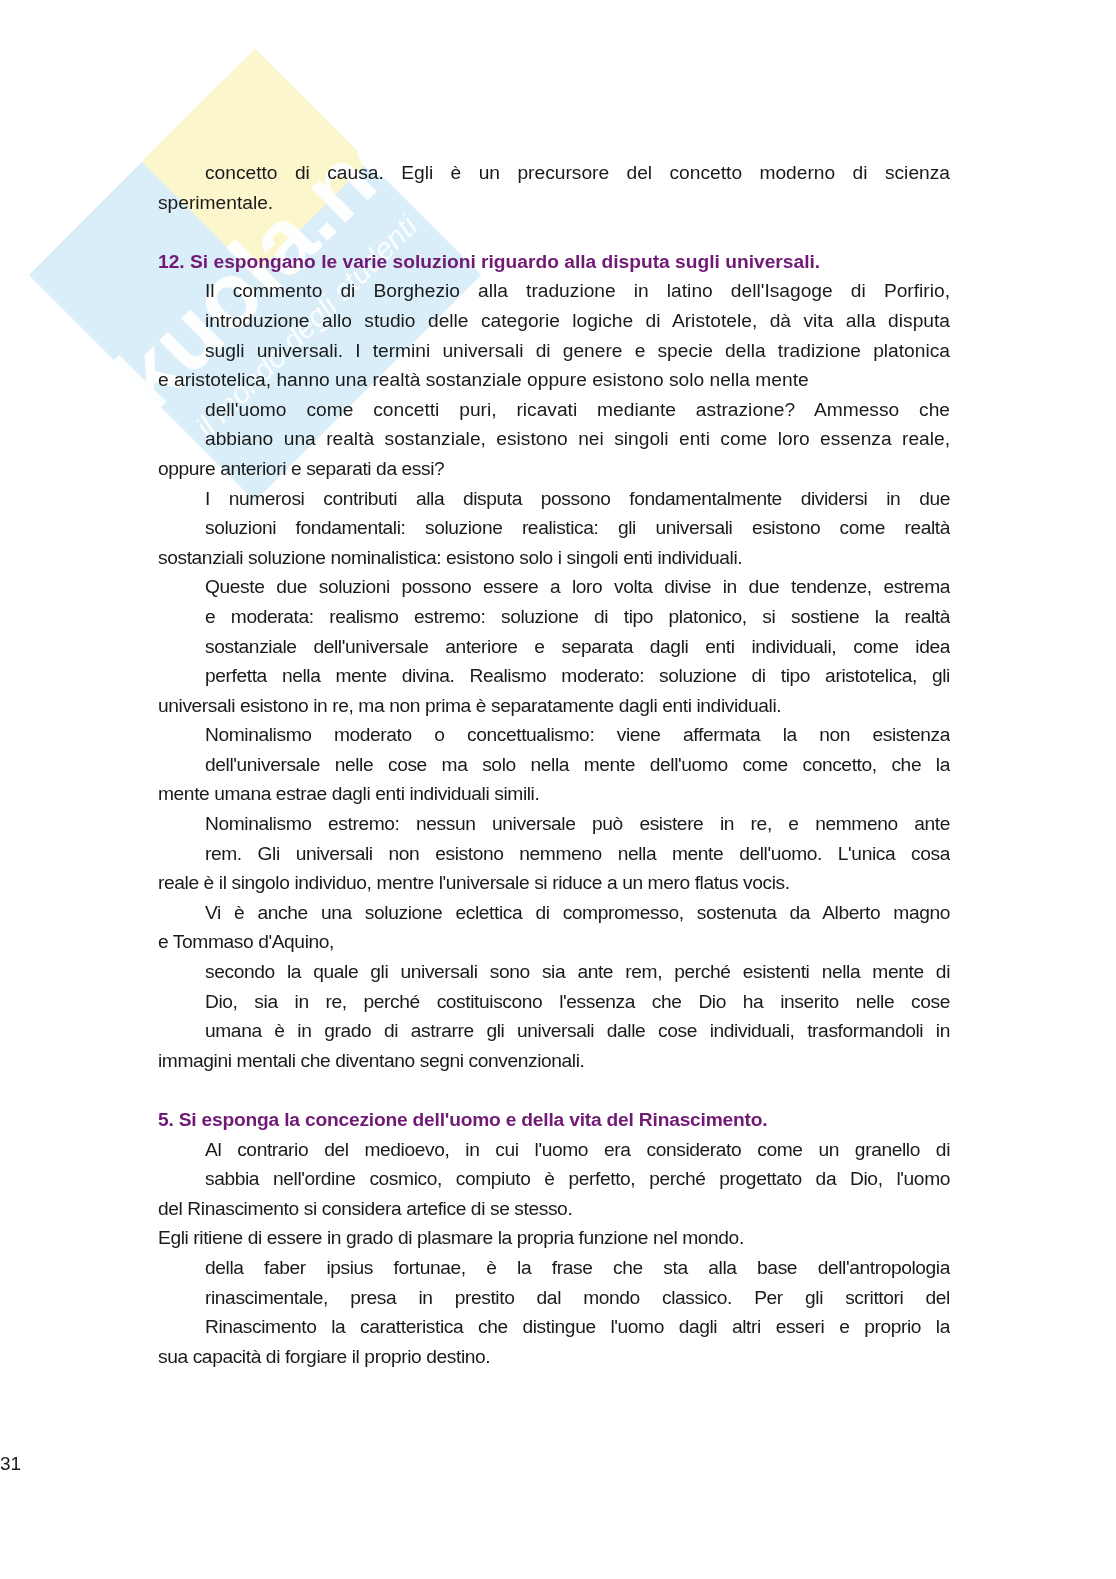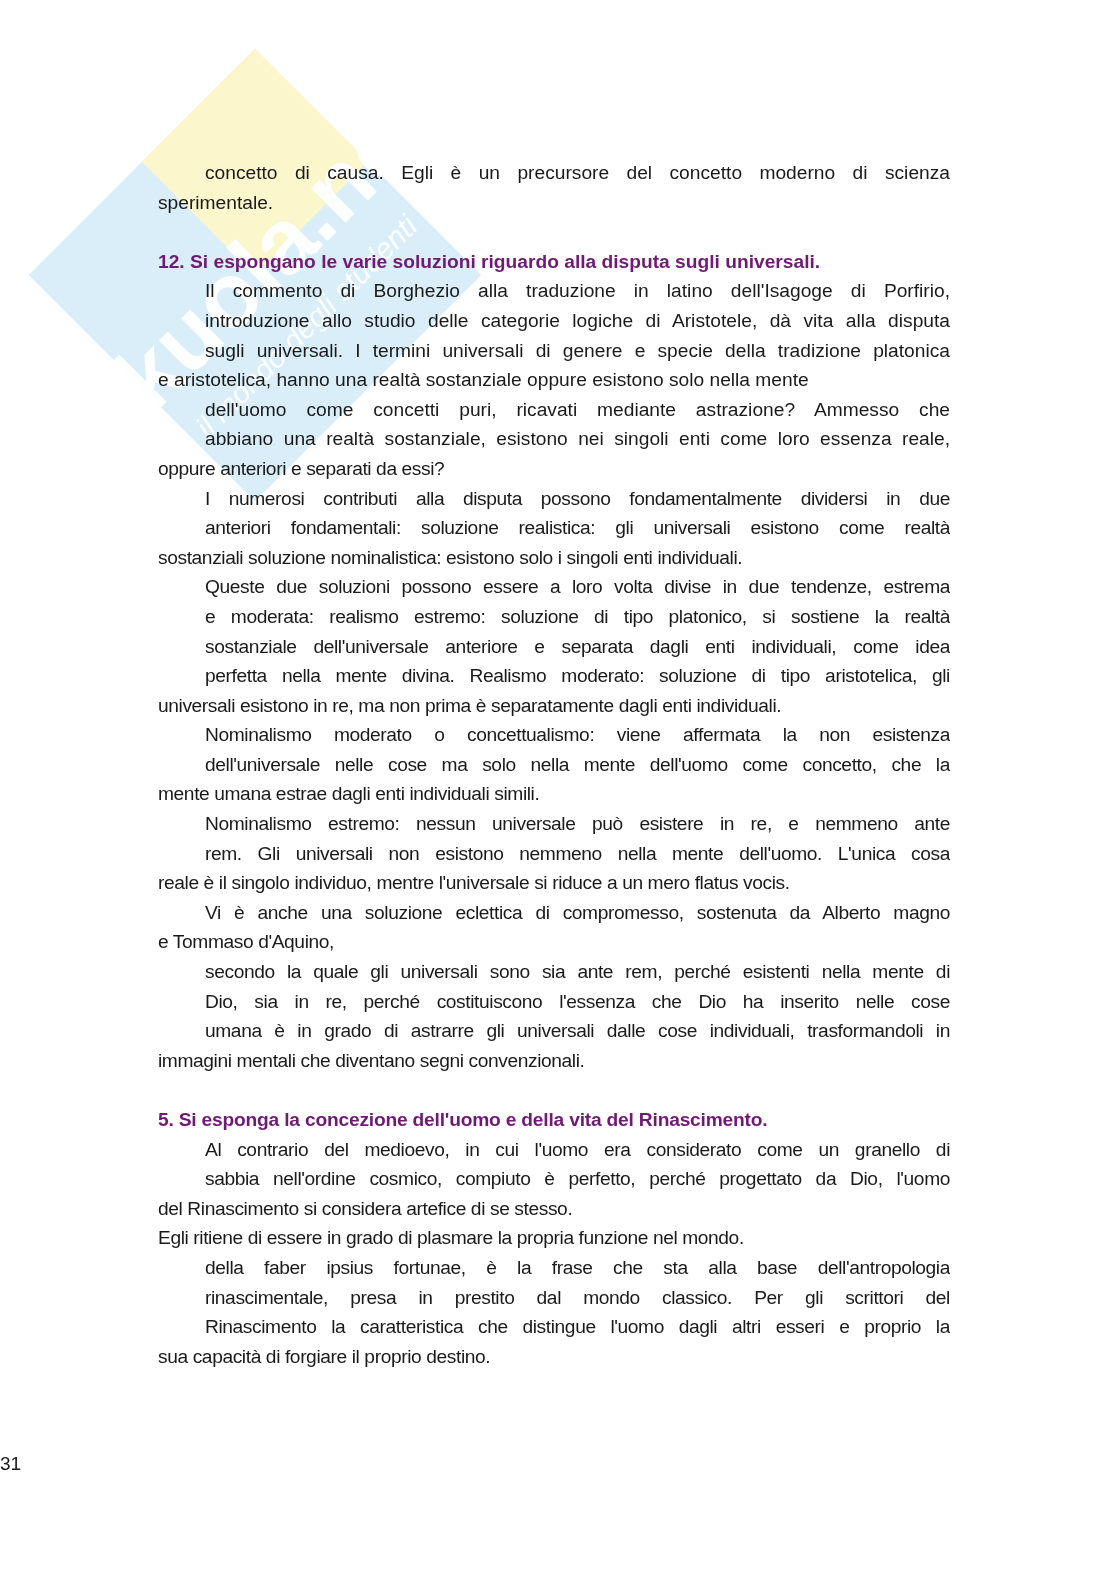--- a/index.html
+++ b/index.html
@@ -47,21 +47,21 @@
     <div>
       <span class="line heading">12. Si espongano le varie soluzioni riguardo alla disputa sugli universali.</span>
       <span class="line j">Il commento di Borghezio alla traduzione in latino dell'Isagoge di Porfirio,</span>
       <span class="line j">introduzione allo studio delle categorie logiche di Aristotele, dà vita alla disputa</span>
       <span class="line j">sugli universali. I termini universali di genere e specie della tradizione platonica</span>
       <span class="line">e aristotelica, hanno una realtà sostanziale oppure esistono solo nella mente</span>
       <span class="line j">dell'uomo come concetti puri, ricavati mediante astrazione? Ammesso che</span>
       <span class="line j">abbiano una realtà sostanziale, esistono nei singoli enti come loro essenza reale,</span>
       <span class="line cond">oppure anteriori e separati da essi?</span>
       <span class="line j cond">I numerosi contributi alla disputa possono fondamentalmente dividersi in due</span>
-      <span class="line j cond">anteriori fondamentali: soluzione realistica: gli universali esistono come realtà</span>
+      <span class="line j cond">soluzioni fondamentali: soluzione realistica: gli universali esistono come realtà</span>
       <span class="line cond">sostanziali soluzione nominalistica: esistono solo i singoli enti individuali.</span>
       <span class="line j cond">Queste due soluzioni possono essere a loro volta divise in due tendenze, estrema</span>
       <span class="line j cond">e moderata: realismo estremo: soluzione di tipo platonico, si sostiene la realtà</span>
       <span class="line j cond">sostanziale dell'universale anteriore e separata dagli enti individuali, come idea</span>
       <span class="line j cond">perfetta nella mente divina. Realismo moderato: soluzione di tipo aristotelica, gli</span>
       <span class="line cond">universali esistono in re, ma non prima è separatamente dagli enti individuali.</span>
       <span class="line j cond">Nominalismo moderato o concettualismo: viene affermata la non esistenza</span>
       <span class="line j cond">dell'universale nelle cose ma solo nella mente dell'uomo come concetto, che la</span>
       <span class="line cond">mente umana estrae dagli enti individuali simili.</span>
       <span class="line j cond">Nominalismo estremo: nessun universale può esistere in re, e nemmeno ante</span>

